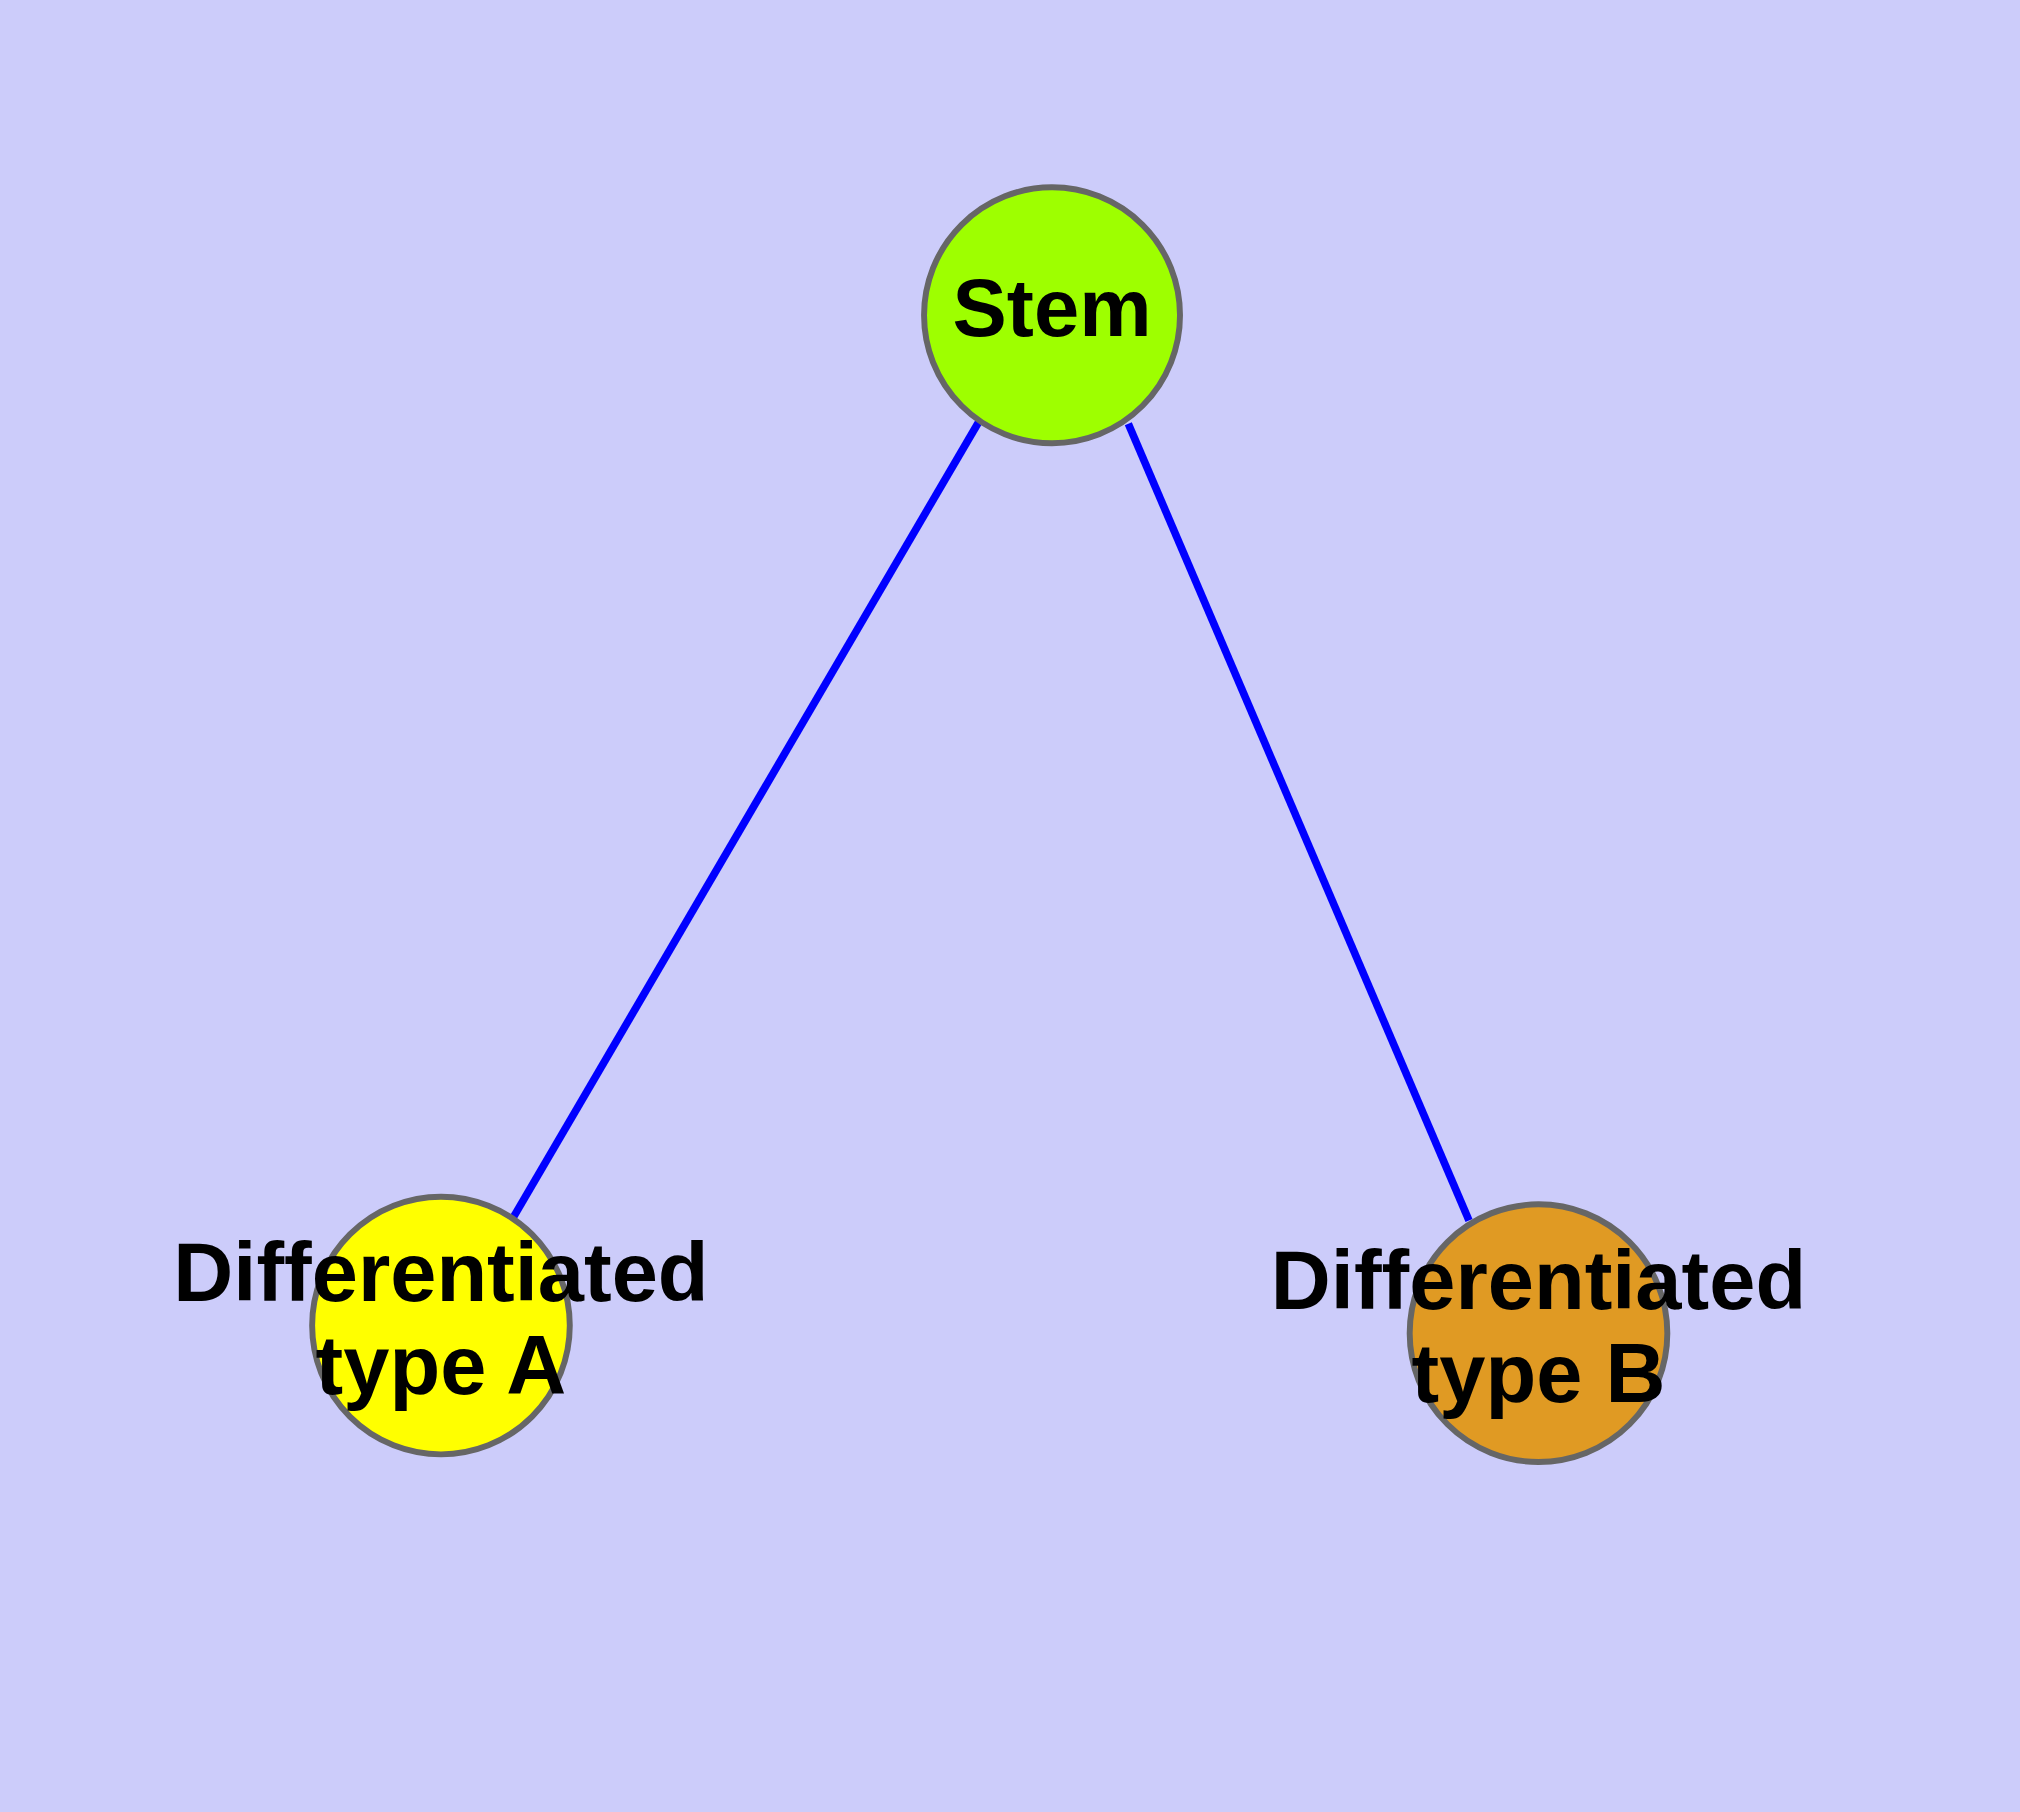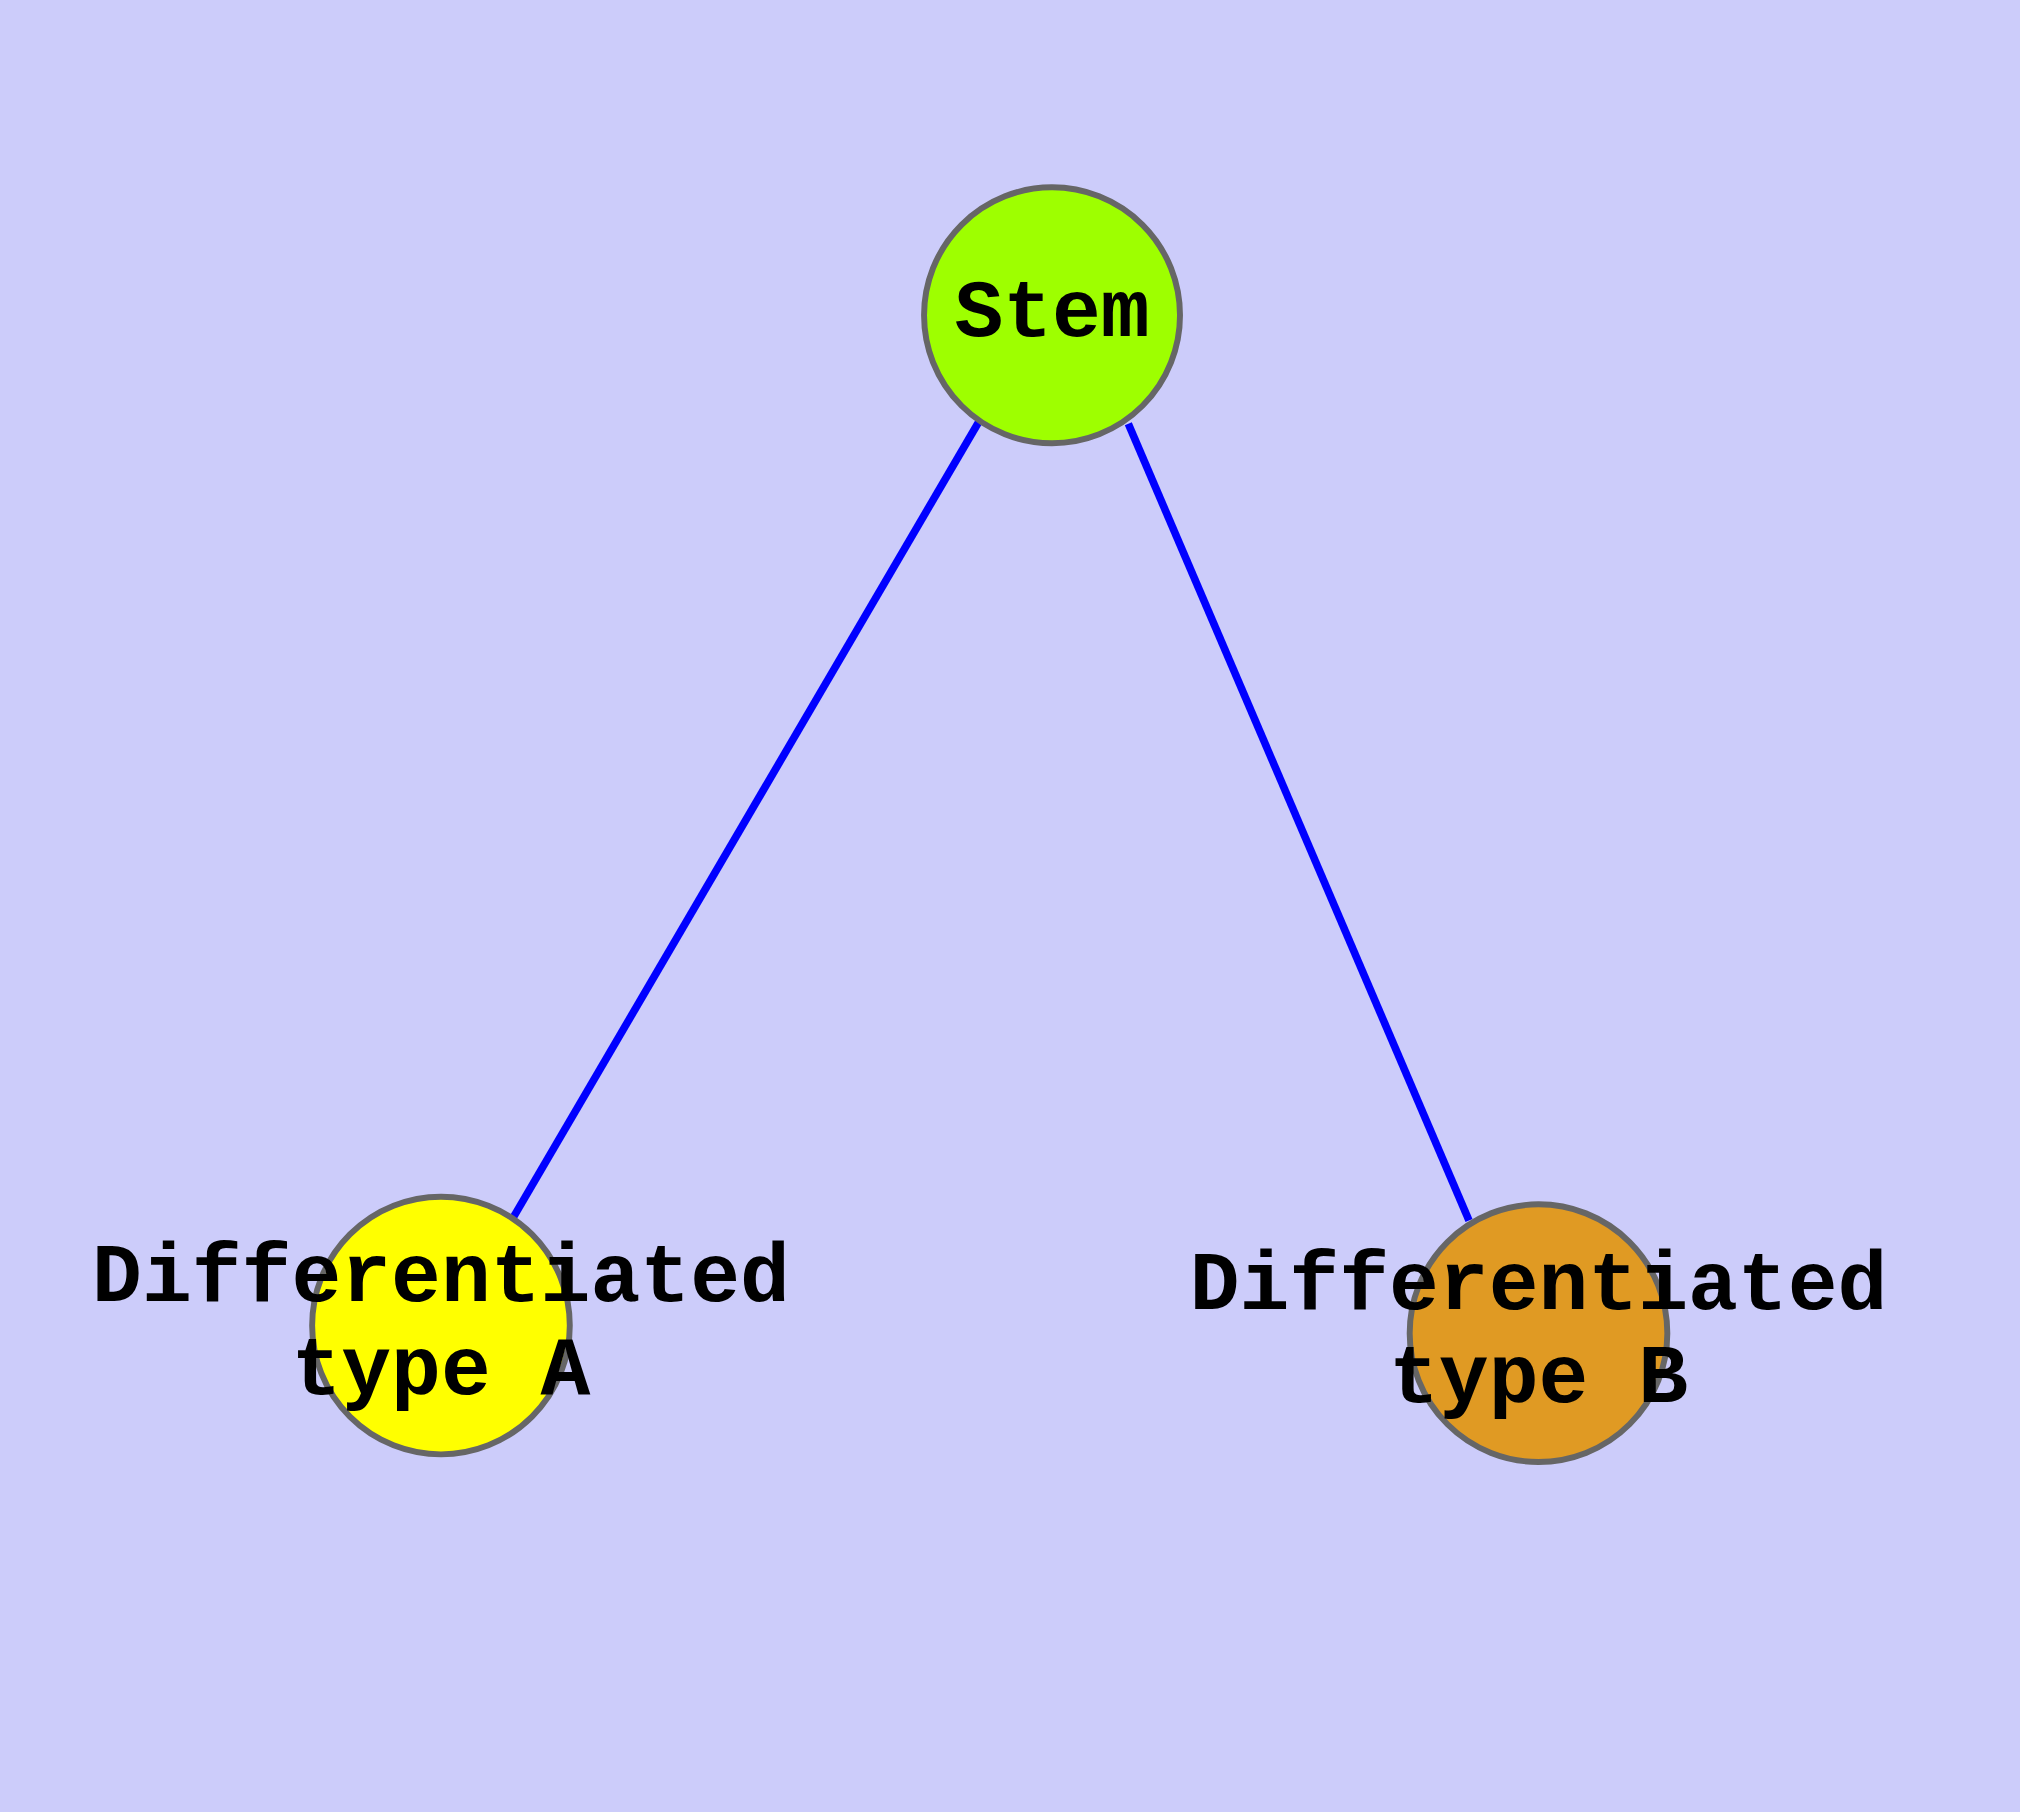--- a/index.html
+++ b/index.html
@@ -7,21 +7,21 @@
     margin: 0;
     padding: 0;
     background: #ccccfa;
   }
   #canvas {
     position: relative;
     width: 2021px;
     height: 1792px;
     background: #ccccfa;
     overflow: hidden;
-    font-family: Liberation Mono, monospace;
+    font-family: Liberation Sans, sans-serif;
   }
   #graph-svg {
     position: absolute;
     top: 0;
     left: 0;
     width: 2021px;
     height: 1812px;
     display: block;
   }
   .node-label {

